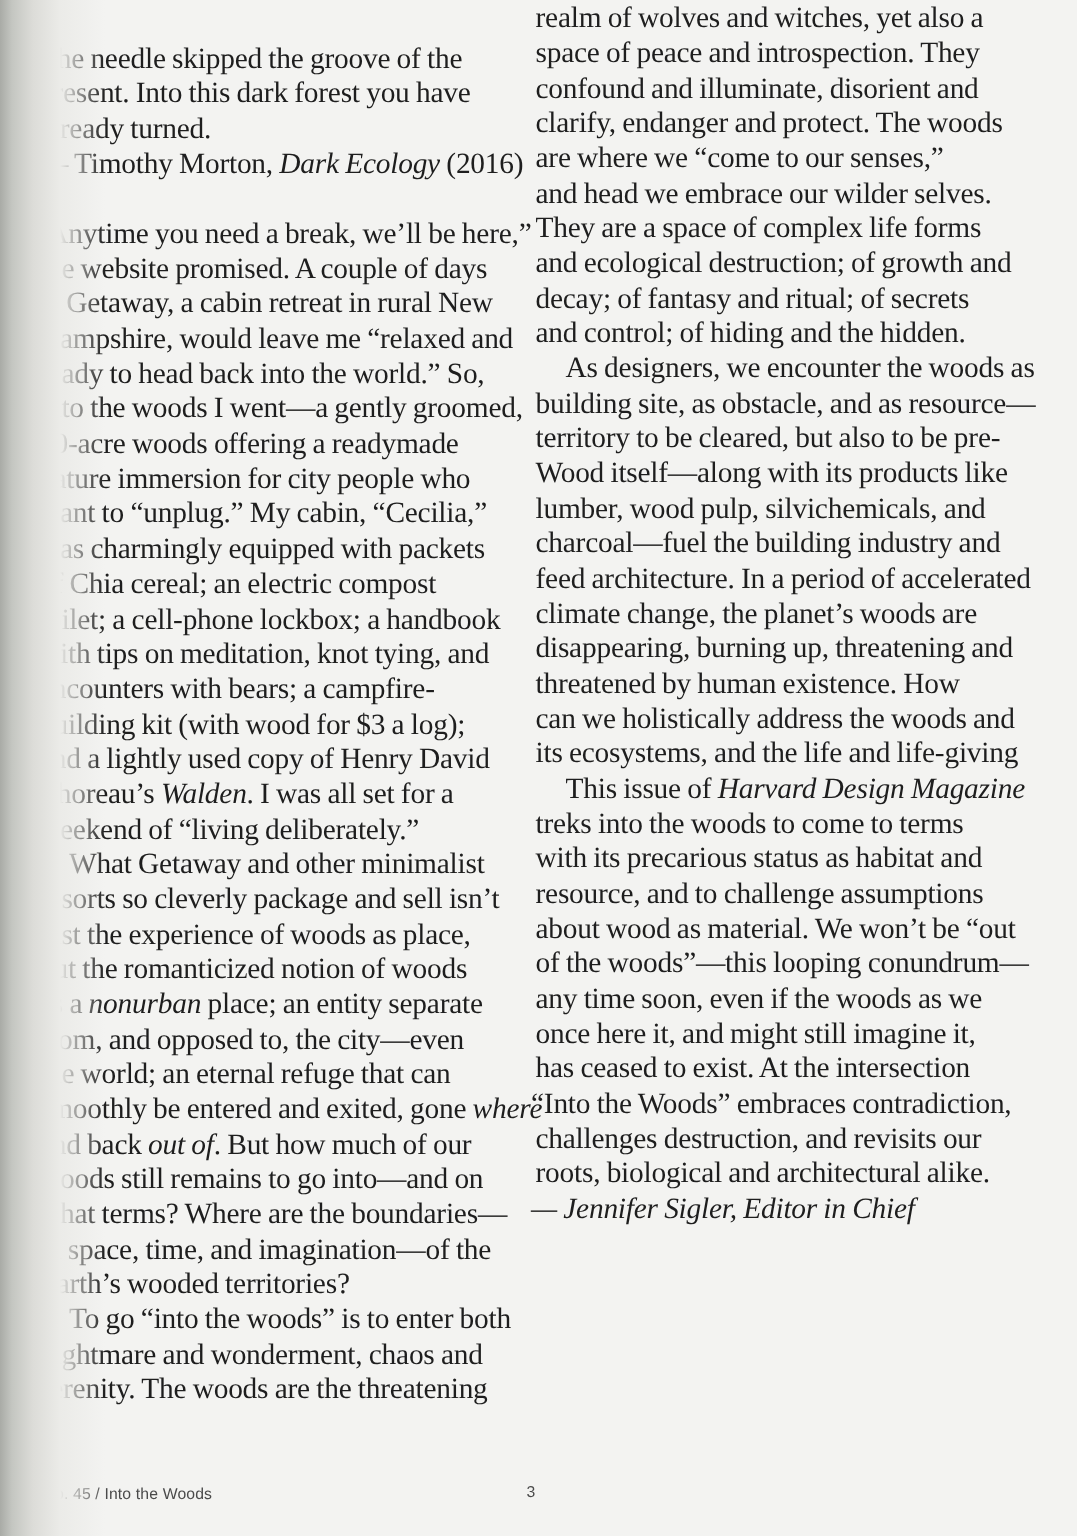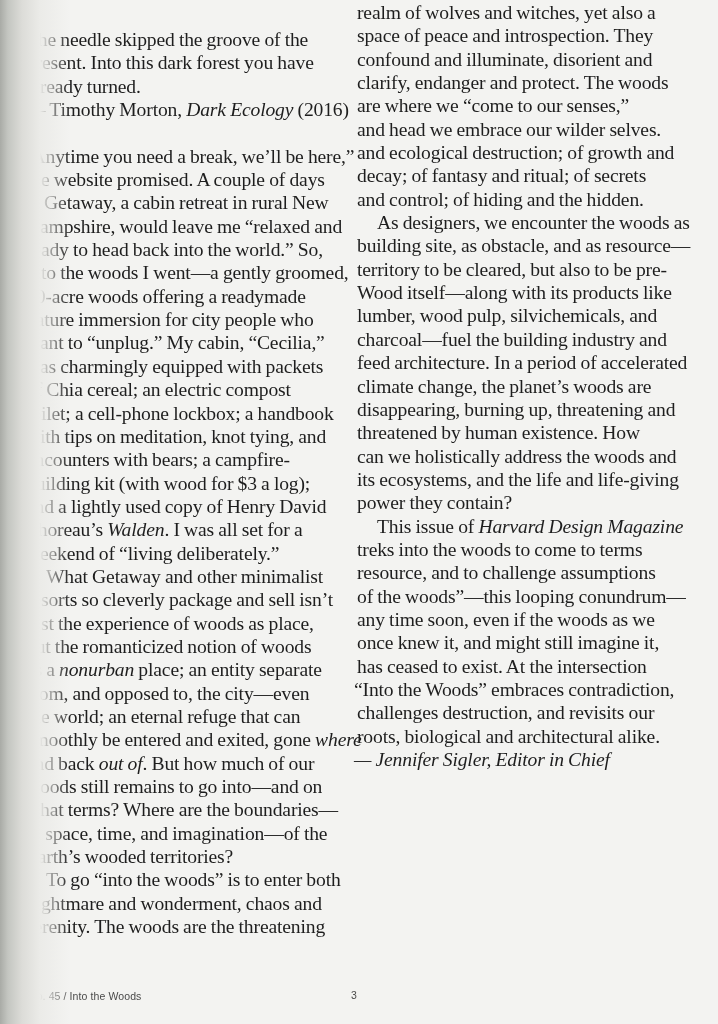--- a/index.html
+++ b/index.html
@@ -113,46 +113,48 @@
 </div>
 
 <div class="column col-right">
   <div>
     <span class="line">realm of wolves and witches, yet also a</span>
     <span class="line">space of peace and introspection. They</span>
     <span class="line">confound and illuminate, disorient and</span>
     <span class="line">clarify, endanger and protect. The woods</span>
     <span class="line">are where we “come to our senses,”</span>
     <span class="line">and head we embrace our wilder selves.</span>
+    <span class="line">They are a space of complex life forms</span>
     <span class="line">and ecological destruction; of growth and</span>
     <span class="line">decay; of fantasy and ritual; of secrets</span>
     <span class="line">and control; of hiding and the hidden.</span>
   </div>
   <div>
     <span class="line indent">As designers, we encounter the woods as</span>
     <span class="line">building site, as obstacle, and as resource—</span>
     <span class="line">territory to be cleared, but also to be pre-</span>
     <span class="line">Wood itself—along with its products like</span>
     <span class="line">lumber, wood pulp, silvichemicals, and</span>
     <span class="line">charcoal—fuel the building industry and</span>
     <span class="line">feed architecture. In a period of accelerated</span>
     <span class="line">climate change, the planet’s woods are</span>
     <span class="line">disappearing, burning up, threatening and</span>
     <span class="line">threatened by human existence. How</span>
     <span class="line">can we holistically address the woods and</span>
     <span class="line">its ecosystems, and the life and life-giving</span>
-    <span class="line">power they contain?</span>
   </div>
   <div>
     <span class="line indent"><span>This issue of </span><i>Harvard Design Magazine</i></span>
     <span class="line">treks into the woods to come to terms</span>
+    <span class="line">with its precarious status as habitat and</span>
     <span class="line">resource, and to challenge assumptions</span>
+    <span class="line">about wood as material. We won’t be “out</span>
     <span class="line">of the woods”—this looping conundrum—</span>
     <span class="line">any time soon, even if the woods as we</span>
-    <span class="line">once knew it, and might still imagine it,</span>
+    <span class="line">once here it, and might still imagine it,</span>
     <span class="line">has ceased to exist. At the intersection</span>
     <span class="line hang">“Into the Woods” embraces contradiction,</span>
     <span class="line">challenges destruction, and revisits our</span>
     <span class="line">roots, biological and architectural alike.</span>
   </div>
   <i class="line hang">— Jennifer Sigler, Editor in Chief</i>
 </div>
 
 <div class="footer-left">No. 45 / Into the Woods</div>
 <div class="footer-page">3</div>

